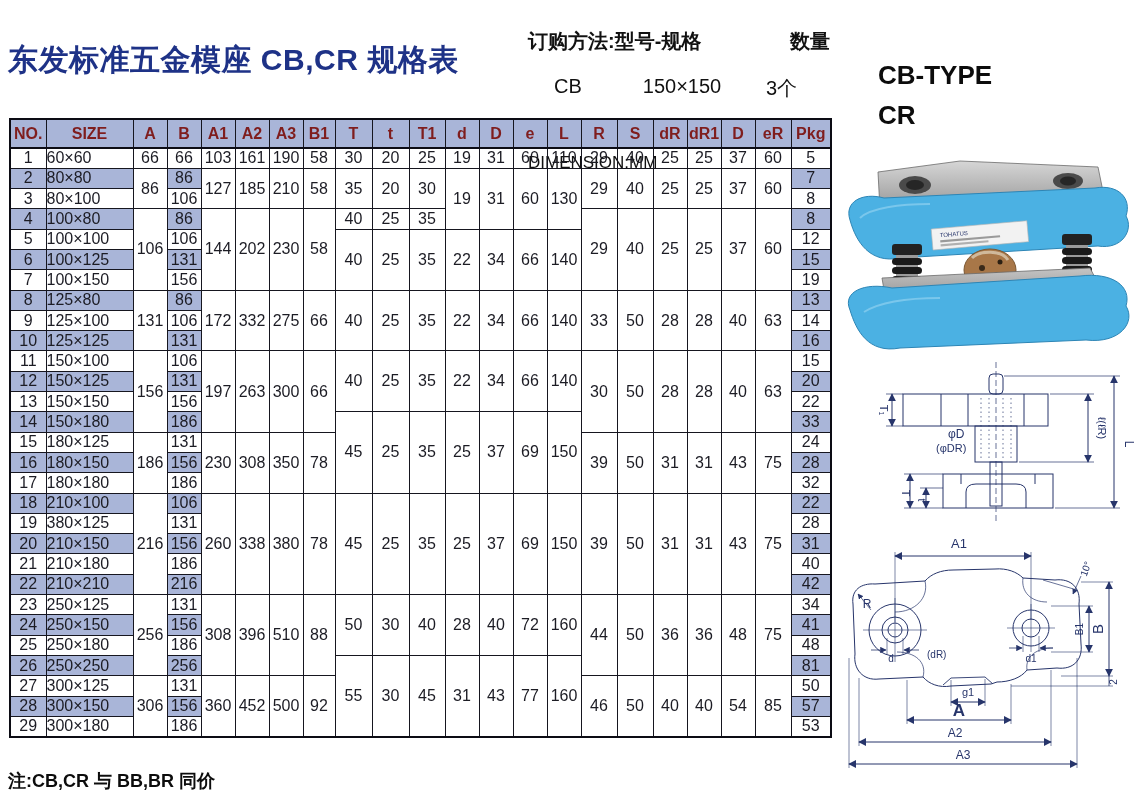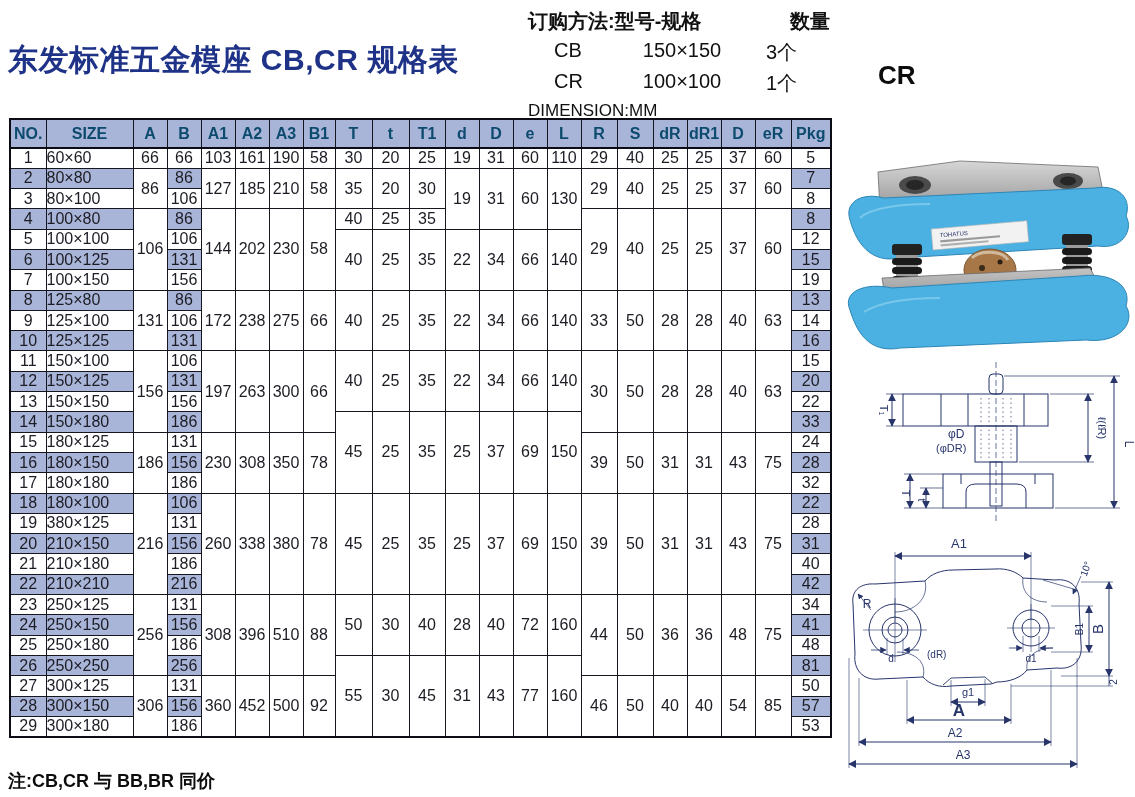--- a/index.html
+++ b/index.html
@@ -14,38 +14,38 @@
   .page-title {
     position:absolute; left:8px; top:24px;
     font-size:30px; font-weight:bold; color:#1e3287;
     letter-spacing:0.5px;
     margin-top:16px;
   }
   .order-info {
     position:absolute; left:528px; top:8px; width:302px;
     font-size:20px; color:#111;
   }
-  .order-line { display:flex; justify-content:space-between; margin-bottom:4px; }
+  .order-line { display:flex; justify-content:space-between; margin-bottom:4px;margin-top:20px; }
   .order-line .m { width:70px; padding-left:26px; }
   .order-line .s { flex:1; text-align:center; }
   .order-line .q { width:64px; padding-right:6px; }
   .order-head { font-weight:bold; }
   .dim-note { text-align:left; padding-right:34px; font-size:17px; margin-top:2px; }
   .type-label {
     position:absolute; left:878px; top:55px;
     font-size:26px; font-weight:bold; color:#0c0c0c; line-height:40px;
   }
   table.spec {
     position:absolute; left:9px; top:118px;
     border-collapse:collapse; table-layout:fixed;
     border:2px solid #0c0c14;
     font-size:16px;
   }
   table.spec th {
-    background:#a9b5d8; color:#0c4a6e; font-weight:bold;
+    background:#a9b5d8; color:#7f1d1d; font-weight:bold;
     border:1px solid #16161f; border-bottom:2px solid #0c0c14;
     height:29px; padding:0; text-align:center; font-size:16px;
   }
   table.spec td {
     border:1px solid #16161f; text-align:center;
     height:20.3px; line-height:1; padding:0; color:#1c1c24;
     overflow:hidden; white-space:nowrap;
   }
   table.spec td.size-cell { text-align:left; padding-right:5px; }
   table.spec td.hl { background:#a9b5d8; }
@@ -76,20 +76,21 @@
   </div>
   <div class="order-line">
     <span class="m">CR</span>
     <span class="s">100×100</span>
     <span class="q">1个</span>
   </div>
   <div class="dim-note">DIMENSION:MM</div>
 </div>
 
 <div class="type-label">
+  <div>CB-TYPE</div>
   <div>CR</div>
 </div>
 
 <table class="spec">
     <colgroup>
       <col style="width: 36px;">
       <col style="width: 87px;">
       <col style="width: 34px;">
       <col style="width: 34px;">
       <col style="width: 34px;">
@@ -236,21 +237,21 @@
         <td rowspan="1" class="size-cell">100×150</td>
         <td rowspan="1">156</td>
         <td rowspan="1">19</td>
       </tr>
       <tr>
         <td rowspan="1" class="hl">8</td>
         <td rowspan="1" class="size-cell hl">125×80</td>
         <td rowspan="3">131</td>
         <td rowspan="1" class="hl">86</td>
         <td rowspan="3">172</td>
-        <td rowspan="3">238</td>
+        <td rowspan="3">332</td>
         <td rowspan="3">275</td>
         <td rowspan="3">66</td>
         <td rowspan="3">40</td>
         <td rowspan="3">25</td>
         <td rowspan="3">35</td>
         <td rowspan="3">22</td>
         <td rowspan="3">34</td>
         <td rowspan="3">66</td>
         <td rowspan="3">140</td>
         <td rowspan="3">33</td>
@@ -346,21 +347,21 @@
         <td rowspan="1" class="hl">28</td>
       </tr>
       <tr>
         <td rowspan="1">17</td>
         <td rowspan="1" class="size-cell">180×180</td>
         <td rowspan="1">186</td>
         <td rowspan="1">32</td>
       </tr>
       <tr>
         <td rowspan="1" class="hl">18</td>
-        <td rowspan="1" class="size-cell hl">180×100</td>
+        <td rowspan="1" class="size-cell hl">210×100</td>
         <td rowspan="5">216</td>
         <td rowspan="1" class="hl">106</td>
         <td rowspan="5">260</td>
         <td rowspan="5">338</td>
         <td rowspan="5">380</td>
         <td rowspan="5">78</td>
         <td rowspan="5">45</td>
         <td rowspan="5">25</td>
         <td rowspan="5">35</td>
         <td rowspan="5">25</td>

